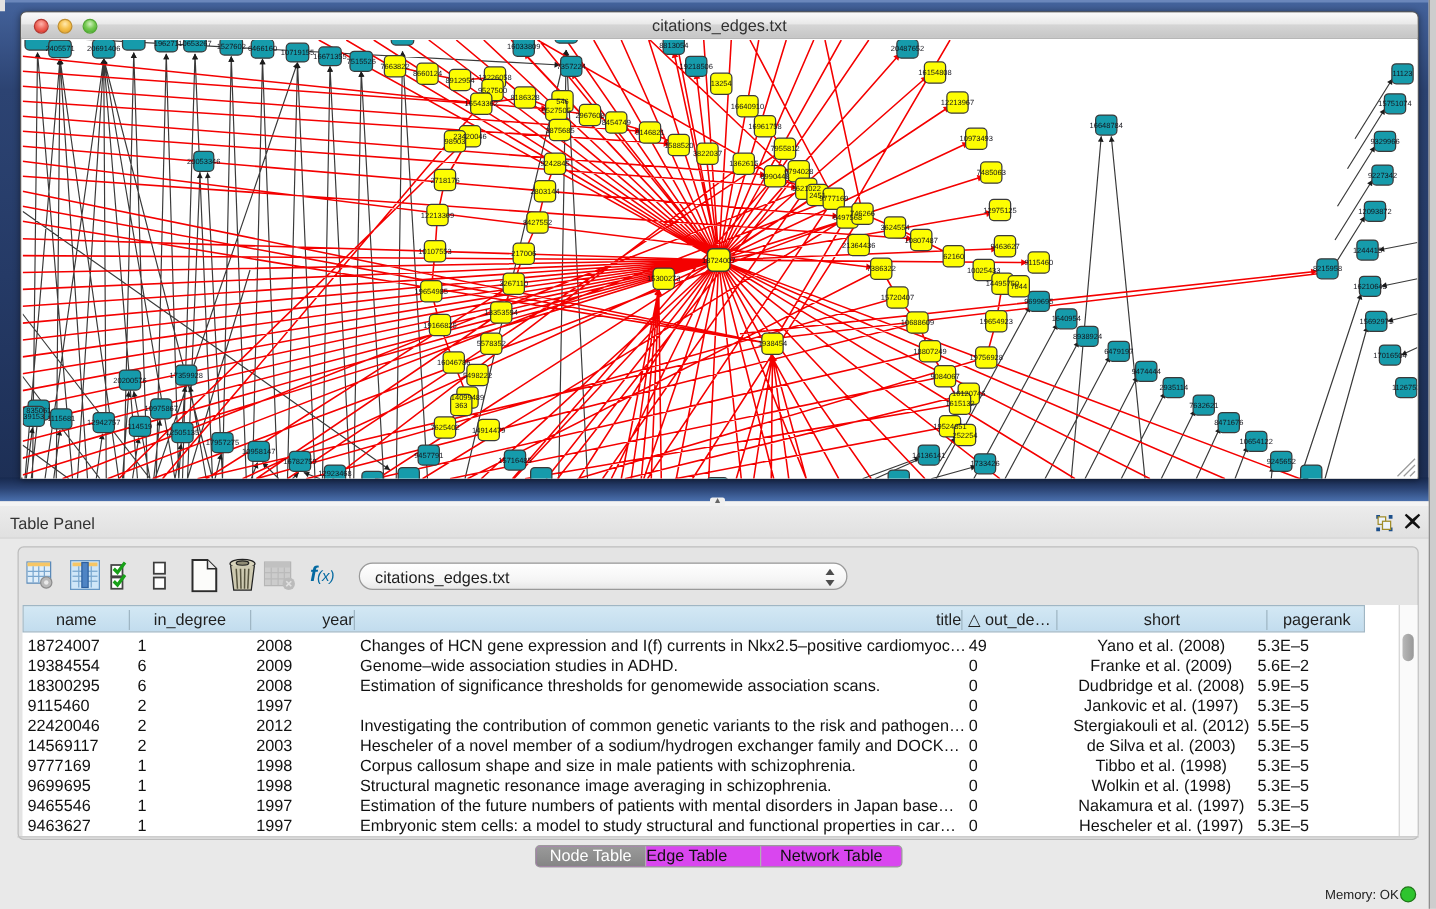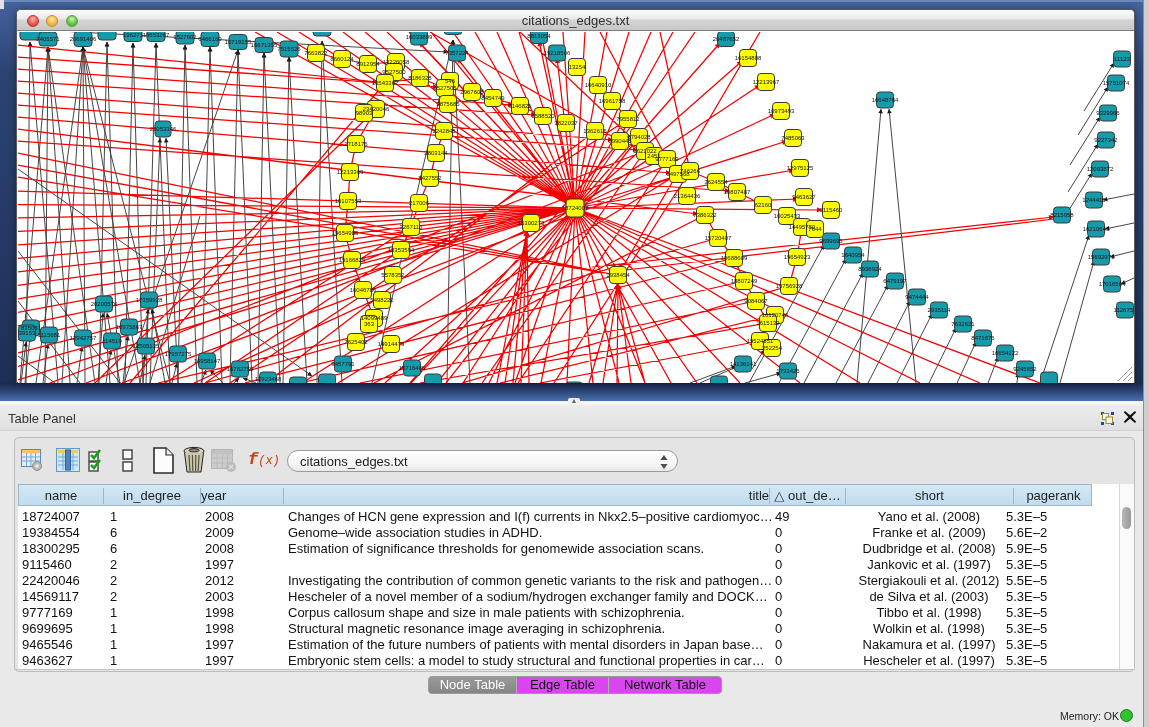--- a/index.html
+++ b/index.html
@@ -544,36 +544,36 @@
  <g stroke="#9a9a9a" stroke-width="1">
           <line x1="1" y1="9" x2="21" y2="9"></line>
           <line x1="1" y1="14" x2="21" y2="14"></line>
           <line x1="6" y1="5" x2="6" y2="19"></line>
           <line x1="11.5" y1="5" x2="11.5" y2="19"></line>
           <line x1="16.5" y1="5" x2="16.5" y2="19"></line>
         </g>
  <circle cx="20" cy="18" r="5" fill="#9b9b9b"></circle>
  <path d="M18 16 L22 20 M22 16 L18 20" stroke="#ddd" stroke-width="1.4"></path>
 </svg>
-<div style="position:absolute;left:248px;top:450px;font-size:17px;font-style:italic;color:#c2410c;font-family:Liberation Mono, monospace"><b>f</b><span style="font-size:12px">(x)</span></div>
+<div style="position:absolute;left:248px;top:450px;font-size:17px;font-style:italic;color:#0369a1;font-family:Liberation Sans, sans-serif"><b>f</b><span style="font-size:12px">(x)</span></div>
 </div>
 
  <div style="position:absolute;left:287px;top:450px;width:391px;height:22px;background:linear-gradient(180deg,#ffffff 0%,#f4f4f4 70%,#e8e8e8 100%);border:1px solid #9a9a9a;border-radius:11px">
    <div style="position:absolute;left:12px;top:3px;font-size:13px;color:#1d1d1d">citations_edges.txt</div>
    <svg style="position:absolute;right:8px;top:3px" width="10" height="16" viewBox="0 0 10 16">
      <path d="M5 1 L8.6 6 L1.4 6 Z" fill="#4c4c4c"></path>
         <path d="M5 15 L1.4 10 L8.6 10 Z" fill="#4c4c4c"></path>
    </svg>
  </div>
 
  <div style="position:absolute;left:18px;top:484px;width:1101px;height:185px;background:#fff"></div>
  <div id="thead" style="position:absolute;left:18px;top:484px;width:1074px;height:22px;background:linear-gradient(180deg,#d3e8f4,#c2dcee);border:1px solid #9fb6c4;font-size:13px;color:#1f1f1f">
    <span style="position:absolute;left:0px;width:85px;text-align:center;top:3px;border-right:1px solid #9fb6c4;height:16px">name</span>
    <span style="position:absolute;left:85px;width:97px;text-align:center;top:3px;border-right:1px solid #9fb6c4;height:16px">in_degree</span>
-   <span style="position:absolute;left:182px;width:83px;text-align:left;top:3px;border-right:1px solid #9fb6c4;height:16px">year</span>
+   <span style="position:absolute;left:182px;width:83px;text-align:right;top:3px;border-right:1px solid #9fb6c4;height:16px">year</span>
    <span style="position:absolute;left:265px;width:486px;text-align:right;top:3px;border-right:1px solid #9fb6c4;height:16px">title</span>
    <span style="position:absolute;left:751px;width:76px;text-align:center;top:3px;border-right:1px solid #9fb6c4;height:16px">△ out_de…</span>
    <span style="position:absolute;left:827px;width:168px;text-align:center;top:3px;border-right:1px solid #9fb6c4;height:16px">short</span>
    <span style="position:absolute;left:995px;width:79px;text-align:center;top:3px;height:16px">pagerank</span>
  </div>
  <div style="position:absolute;left:0;top:0;font-size:13px;color:#111">
  <div class="trow" style="top:509px">
 <span class="c1">18724007</span>
         <span class="c2">1</span>
         <span class="c3">2008</span>
@@ -663,20 +663,20 @@
         <span class="c7">5.3E–5</span>
       </div>
  </div>
 
  <div style="position:absolute;left:1119px;top:484px;width:15px;height:185px;background:#fafafa;border-left:1px solid #d8d8d8"></div>
  <div style="position:absolute;left:1122px;top:507px;width:9px;height:22px;background:linear-gradient(90deg,#b8b8b8,#989898);border-radius:5px"></div>
  <div style="position:absolute;left:14px;top:669px;width:1121px;height:1px;background:#c4c4c4"></div>
 
  <div style="position:absolute;left:428px;top:676px;width:294px;height:18px;border:1px solid #9b9b9b;border-radius:4px;background:#d946ef;font-size:13px">
    <div style="position:absolute;left:0;top:0;width:87px;height:16px;background:linear-gradient(180deg,#9a9a9a,#858585);border-radius:3px 0 0 3px;color:#fff;text-align:center;line-height:16px">Node Table</div>
-   <div style="position:absolute;left:87px;top:0;width:92px;height:16px;color:#111;text-align:center;line-height:16px;border-left:1px solid #b0b0b0">Edge Table</div>
+   <div style="position:absolute;left:87px;top:0;width:92px;height:16px;color:#111;line-height:16px;border-left:1px solid #b0b0b0">Edge Table</div>
    <div style="position:absolute;left:179px;top:0;width:113px;height:16px;color:#111;text-align:center;line-height:16px;border-left:1px solid #b0b0b0">Network Table</div>
  </div>
 
  <div style="position:absolute;left:1060px;top:710px;font-size:10.5px;color:#222">Memory: OK</div>
  <div style="position:absolute;left:1120px;top:709px;width:13px;height:13px;border-radius:50%;background:#2ec42e;border:1.5px solid #1e7517"></div>
 
  <div style="position:absolute;left:1143px;top:0;width:6px;height:727px;background:#cdcdcd;border-left:1px solid #8f8f8f"></div>
 </div>
 </body></html>

